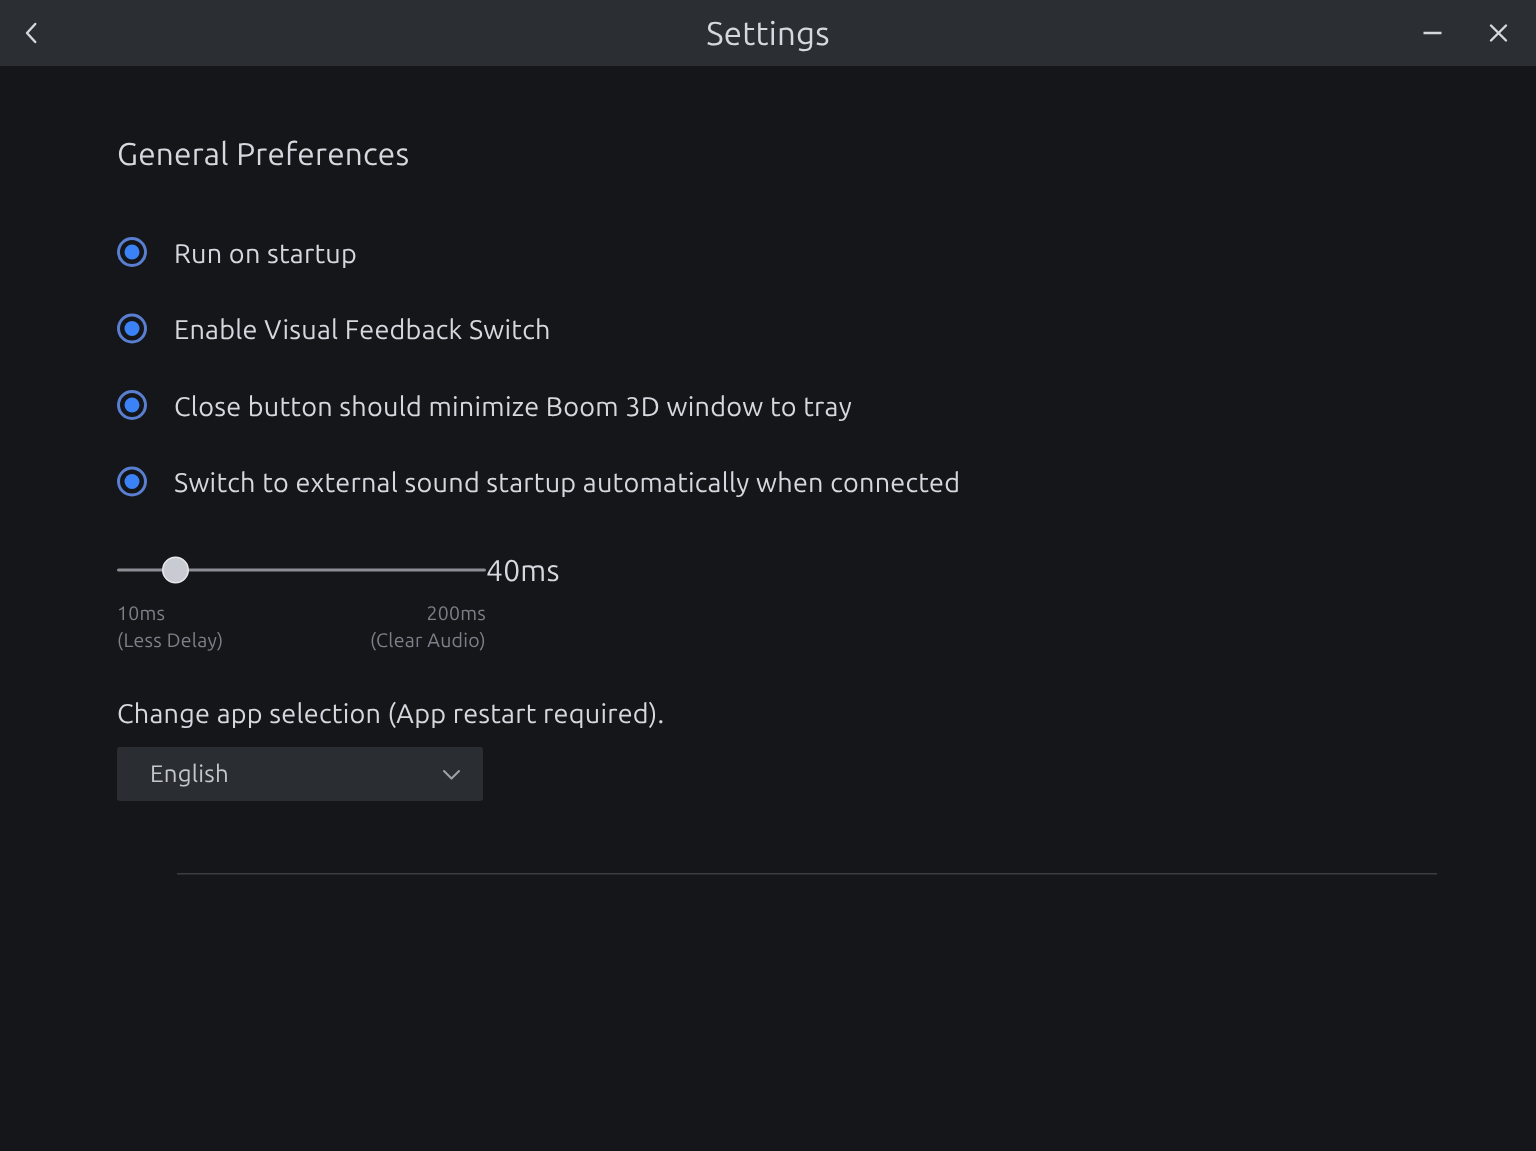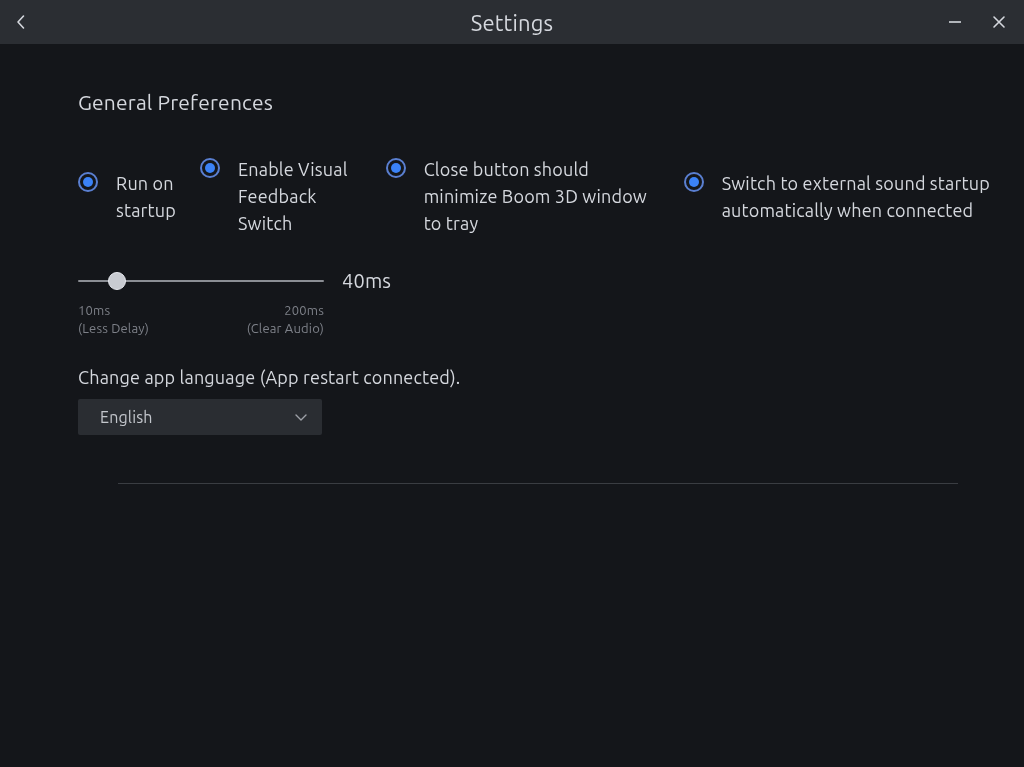--- a/index.html
+++ b/index.html
@@ -46,36 +46,36 @@
   
   .content{
     padding:46px 26px 0 78px;
   }
   .section-title{
     font-size:21px;
     color:var(--fg);
     margin-bottom:42px;
     font-weight:400;
   }
-  .opts{display:flex;flex-direction:row;gap:24px;margin-bottom:32px;align-items:center;}
+  .opts{display:flex;flex-direction:column;gap:24px;margin-bottom:32px;}
   .opt{display:flex;align-items:flex-start;gap:18px;line-height:1.5;}
   .radio{
     flex:0 0 auto;
     width:20px;height:20px;border-radius:50%;
     border:2px solid var(--radio-ring);
     display:flex;align-items:center;justify-content:center;
     margin-top:2px;
     cursor:pointer;
   }
   .radio.empty{border-color:#a0a3aa;}
   .radio .dot{width:10px;height:10px;border-radius:50%;background:var(--accent);}
   .opt-text{flex:1 1 auto;color:var(--fg);font-size:18px;}
   
   .buffer-label{font-size:18px;margin-top:12px;margin-bottom:10px;}
-  .slider-row{display:flex;align-items:center;gap:18px;}
+  .slider-row{display:flex;align-items:center;}
   .slider{position:relative;width:246px;height:20px;}
   .track{position:absolute;left:0;right:0;top:9px;height:2px;background:#8b8e94;border-radius:2px;}
   .thumb{
     position:absolute;top:50%;transform:translate(-50%,-50%);
     width:18px;height:18px;border-radius:50%;
     background:#c8cbd1;border:1px solid #e6e8ee;
     cursor:grab;
   }
   .buffer-value{font-size:20px;}
   .slider-legend{display:flex;justify-content:space-between;width:246px;margin-top:10px;}
@@ -161,21 +161,21 @@
     <div class="leg">
       <span>10ms</span><br>
       <span>(Less Delay)</span>
     </div>
     <div class="leg right">
       <span>200ms</span><br>
       <span>(Clear Audio)</span>
     </div>
   </div>
 
-  <div class="lang-label">Change app language (App restart connected).</div>
+  <div class="lang-label">Change app selection (App restart required).</div>
   <div class="select">
     <span>English</span>
     <span class="chev">
       <svg width="14" height="14" viewBox="0 0 14 14" fill="none">
           <path d="M2 5 L7 10 L12 5" stroke="#9ea1a8" stroke-width="1.4" stroke-linecap="round" stroke-linejoin="round"></path>
         </svg>
     </span>
   </div>
 
   <div class="divider"></div>

